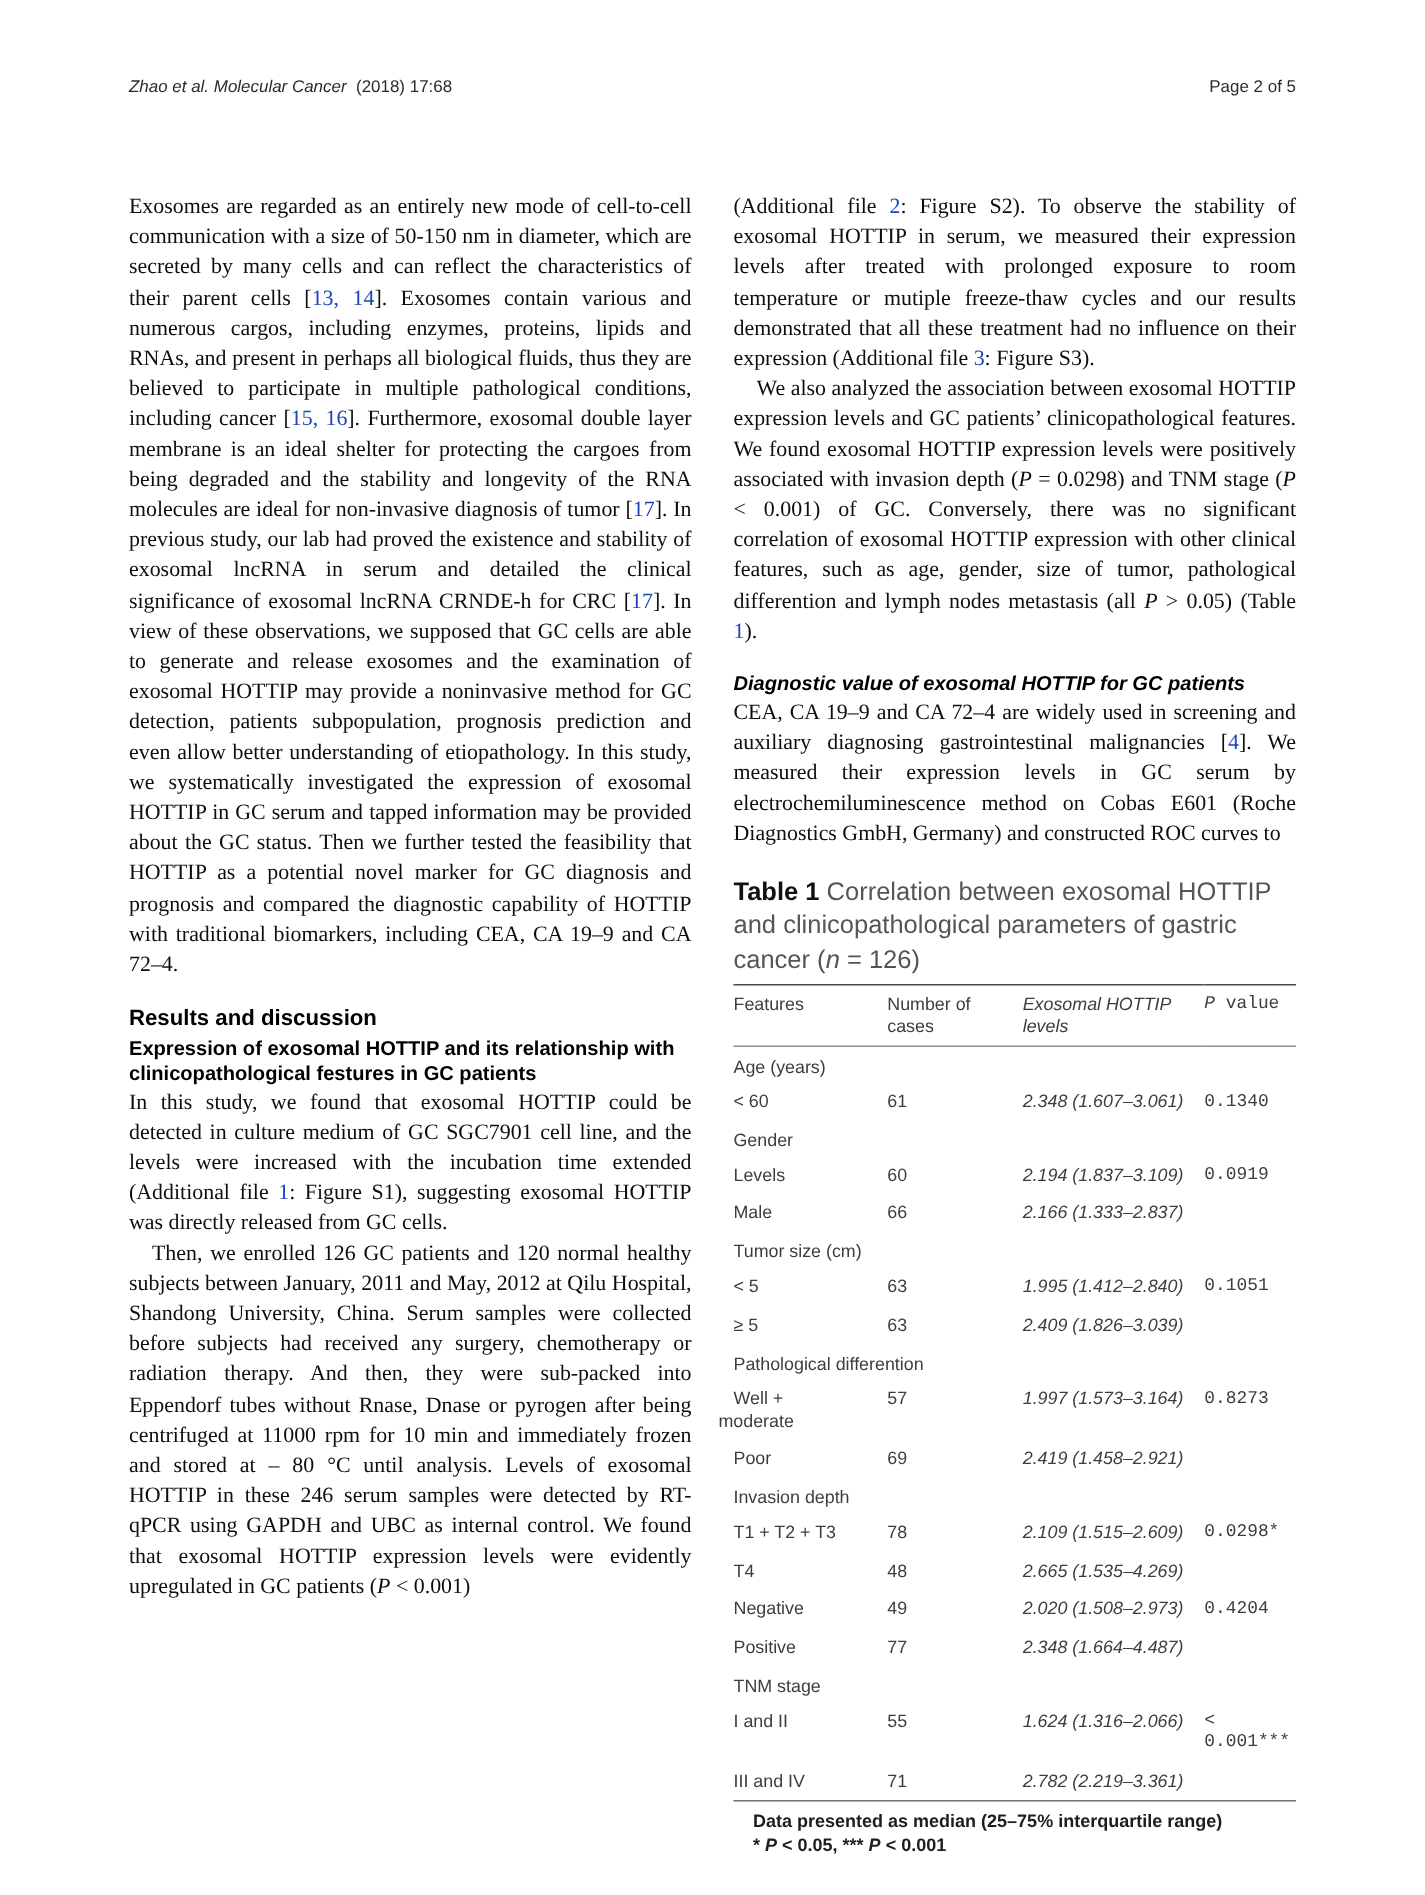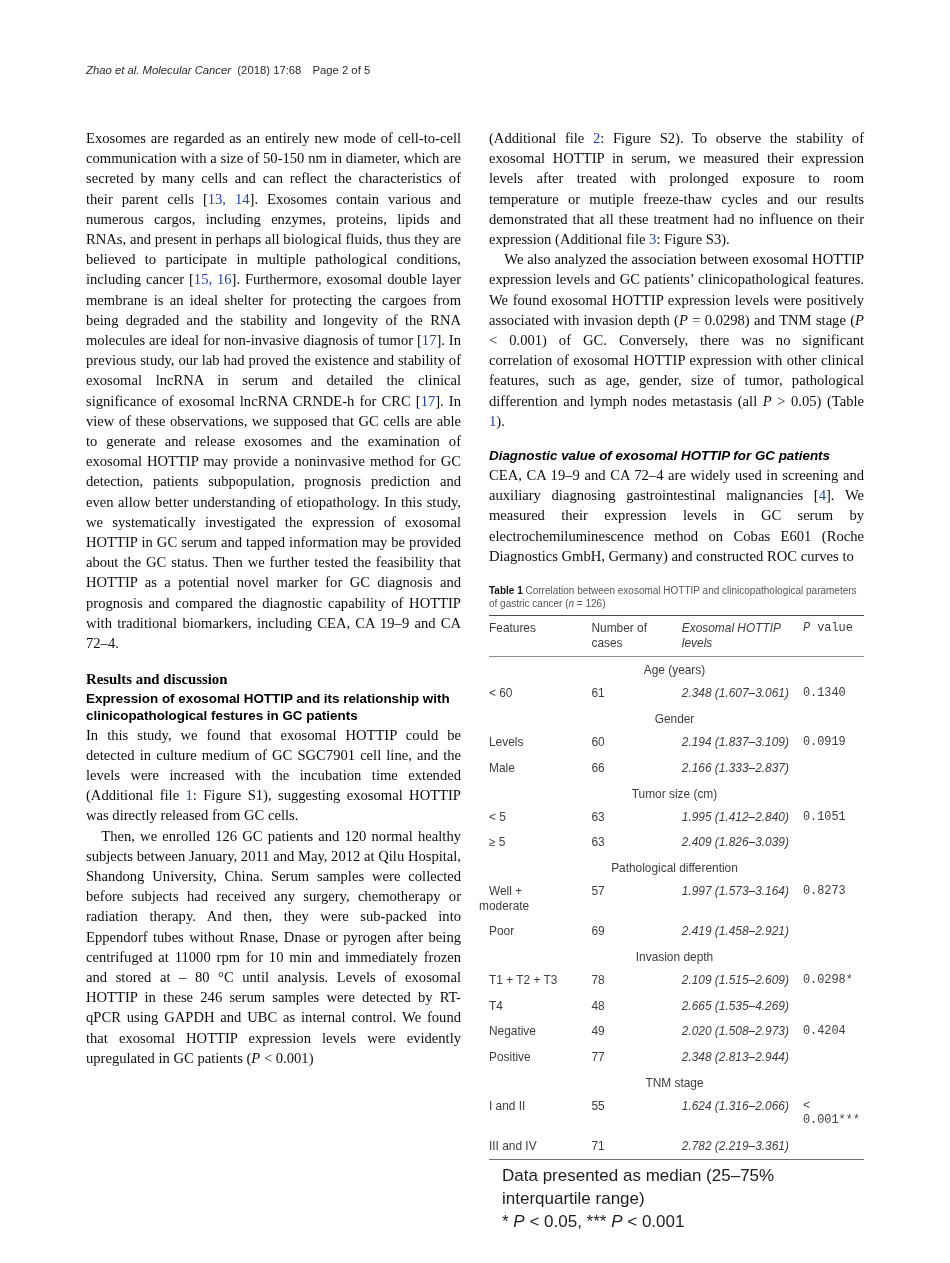--- a/index.html
+++ b/index.html
@@ -18,28 +18,28 @@
 
   .page {
     position: absolute;
     inset: 0;
   }
 
   
   .running-head {
     position: absolute;
     left: 86px;
-    top: 64px;
+    top: 52px;
     width: 778px;
     display: flex;
+    justify-content: space-between;
     align-items: baseline;
     font-family: "Liberation Sans", "DejaVu Sans", sans-serif;
     font-size: 11.3px;
     color: #2b2b2b;
-    gap: 11px;
   }
   .running-head .cite { white-space: pre; }
   .running-head .cite .it { font-style: italic; }
   .running-head .page-no { font-size: 11.3px; color: #2b2b2b; }
 
   
   .col {
     position: absolute;
     top: 128px;
     width: 375px;
@@ -57,21 +57,21 @@
     text-indent: 0;
   }
   p.para + p.para { text-indent: 1.05em; }
 
   .ref { color: #1c43b8; }
 
   i, .it { font-style: italic; }
 
   
   h2.sec-head {
-    font-family: Liberation Serif, serif;
+    font-family: Liberation Sans, sans-serif;
     font-size: 14.8px;
     font-weight: bold;
     color: #000000;
     margin: 17px 0 0 0;
     line-height: 1.25;
     text-align: left;
   }
   h3.sub-head {
     font-family: "Liberation Sans", "DejaVu Sans", sans-serif;
     font-size: 13.4px;
@@ -86,21 +86,21 @@
   
   .table-block {
     position: absolute;
     left: 489px;
     top: 584px;
     width: 375px;
     font-family: "Liberation Sans", "DejaVu Sans", sans-serif;
     color: #3b3b3b;
   }
   .tbl-caption {
-    font-size: 10px;
+    font-size: 17px;
     line-height: 1.32;
     color: #555555;
     margin-bottom: 5px;
   }
   .tbl-caption b {
     color: #111111;
     font-weight: bold;
   }
   .tbl-caption .it { font-style: italic; }
 
@@ -117,40 +117,40 @@
     padding: 5px 4px 6px 0;
     line-height: 1.2;
     color: #3d3d3d;
   }
   table.data thead tr { border-top: 1.6px solid #4a4a4a; border-bottom: 1.1px solid #8d8d8d; }
   table.data tbody td {
     padding: 5.5px 4px 5.5px 0;
     vertical-align: top;
     line-height: 1.22;
   }
-  table.data tbody tr.group td { padding-top: 6px; padding-bottom: 3px; text-align: center; }
+  table.data tbody tr.group td { padding-top: 6px; padding-bottom: 3px; }
   table.data tbody tr.last-row td { padding-bottom: 6px; }
 
   .c1 { width: 104px; }
   .c2 { width: 91px; }
   .c3 { width: 124px; font-style: italic; }
   .c4 { width: 56px; font-family: Liberation Mono, monospace; }
 
   td.indent { padding-left: 16px; }
   td.indent .wrap2 { display: block; margin-left: -10px; }
 
   .tbl-rule-bottom {
     border-top: 1.3px solid #6f6f6f;
     margin-top: 0px;
     padding-top: 5px;
   }
   .tbl-notes {
     font-family: "Liberation Sans", "DejaVu Sans", sans-serif;
-    font-size: 17px;
-    font-weight: normal;
+    font-size: 12px;
+    font-weight: bold;
     color: #1d1d1d;
     line-height: 1.35;
     padding-left: 13px;
   }
   .tbl-notes .it { font-style: italic; }
 </style>
 </head>
 <body>
 
 <div class="page">
@@ -271,21 +271,21 @@
           </tr>
           <tr class="data-row">
             <td class="c1 indent">Negative</td>
             <td class="c2">49</td>
             <td class="c3">2.020 (1.508–2.973)</td>
             <td class="c4">0.4204</td>
           </tr>
           <tr class="data-row">
             <td class="c1 indent">Positive</td>
             <td class="c2">77</td>
-            <td class="c3">2.348 (2.813–2.944)</td>
+            <td class="c3">2.348 (1.664–4.487)</td>
             <td class="c4"></td>
           </tr>
           <tr class="group">
             <td class="c1" colspan="4">TNM stage</td>
           </tr>
           <tr class="data-row">
             <td class="c1 indent">I and II</td>
             <td class="c2">55</td>
             <td class="c3">1.624 (1.316–2.066)</td>
             <td class="c4">&lt; 0.001***</td>

